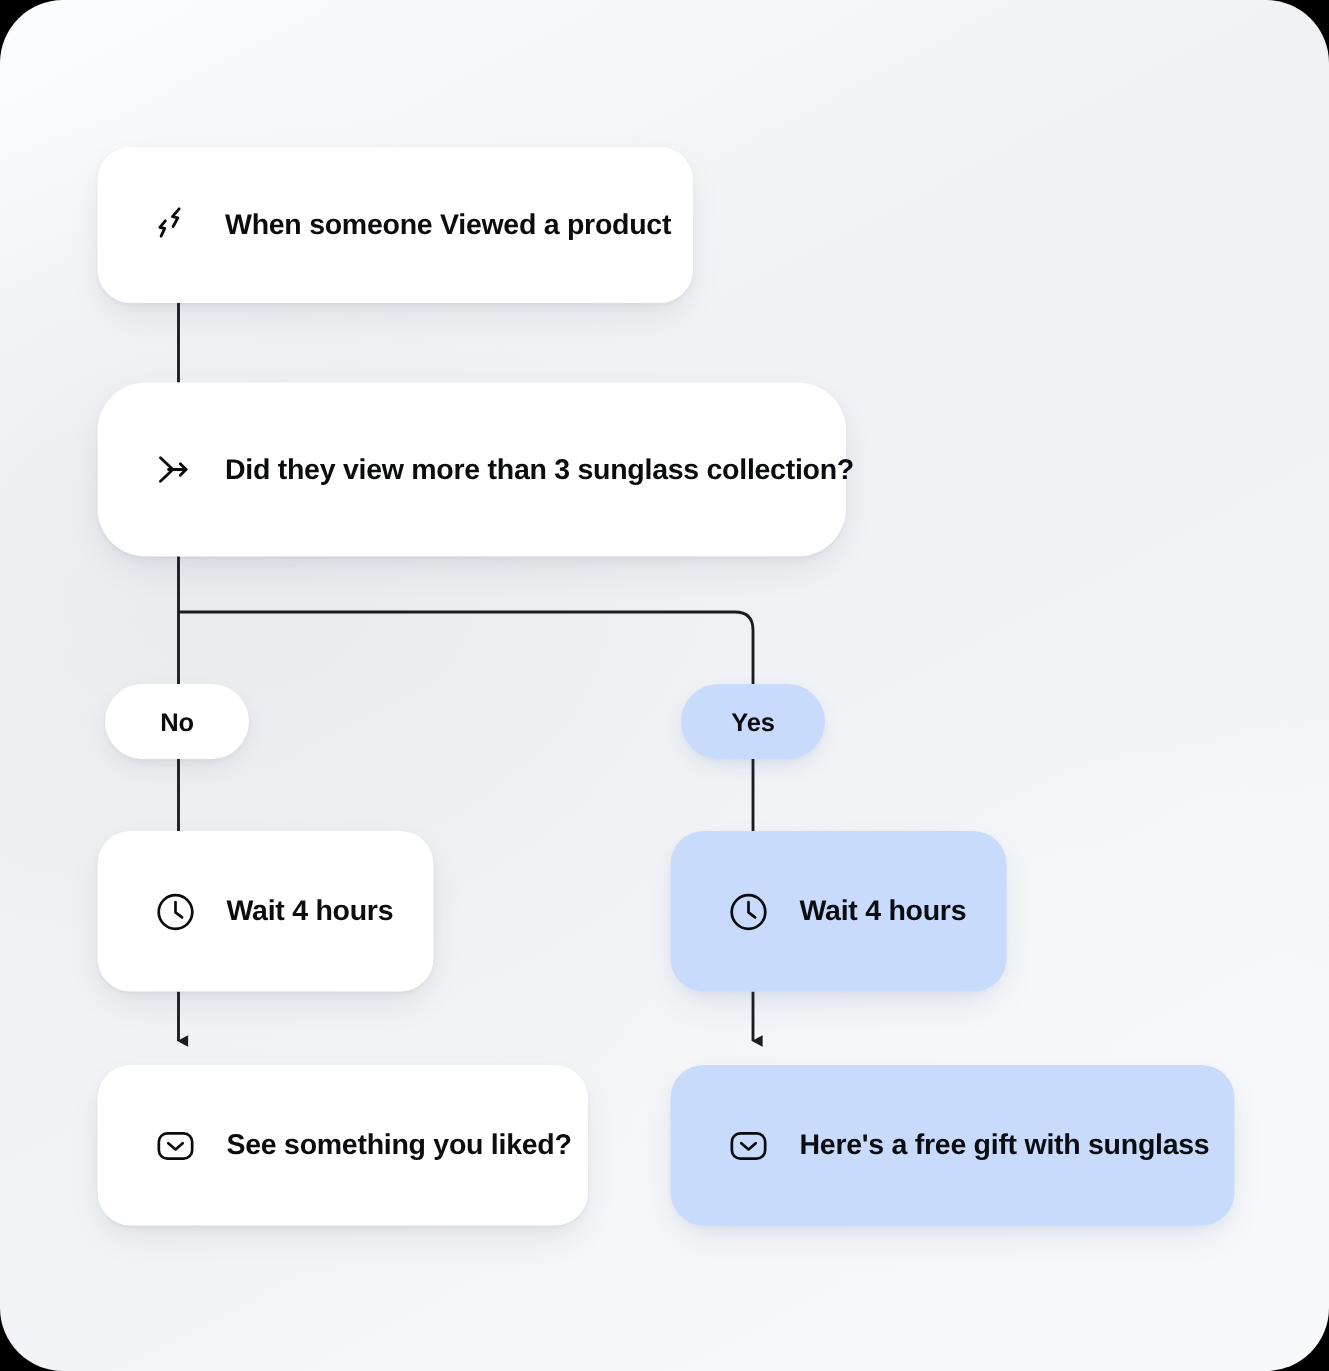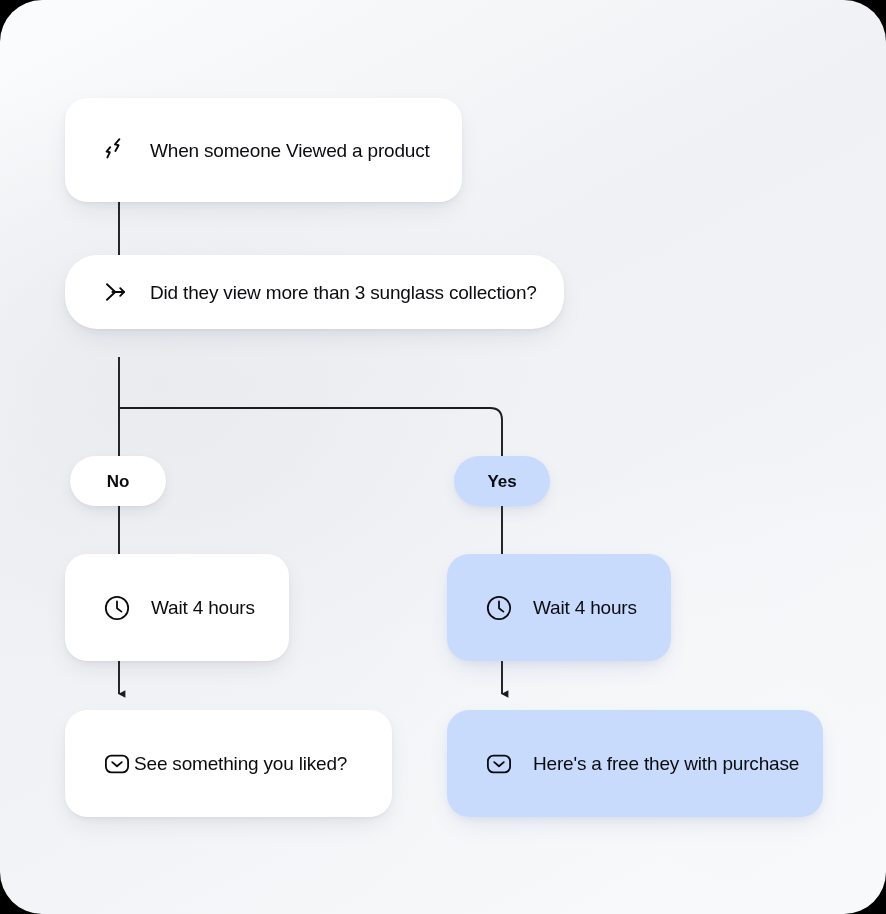--- a/index.html
+++ b/index.html
@@ -63,21 +63,21 @@
     height: 34px;
     display: flex;
     align-items: center;
     justify-content: center;
     color: #0a0b0d;
   }
   .node-icon svg { display: block; overflow: visible; }
 
   .node-label {
     font-size: 19px;
-    font-weight: 400;
+    font-weight: 700;
     letter-spacing: -0.18px;
     color: #0b0c0f;
     white-space: nowrap;
     line-height: 1;
   }
 
   
   .pill {
     position: absolute;
     display: flex;
@@ -130,21 +130,21 @@
   <div class="node white" id="node-trigger" style="left:65px; top:98px; width:397px; height:104px; padding-left:33px; gap:18px;">
     <span class="node-icon">
       <svg width="30" height="30" viewBox="0 0 30 30" fill="none" stroke="currentColor" stroke-width="1.9" stroke-linecap="round" stroke-linejoin="round">
         <path d="M19.4 4.2 L15.0 9.4 L18.6 10.2 L15.4 16.0"></path>
         <path d="M10.2 12.2 L6.6 16.6 L9.8 17.3 L7.4 22.4"></path>
       </svg>
     </span>
     <span class="node-label">When someone Viewed a product</span>
   </div>
 
-  <div class="node white" id="node-condition" style="left:65px; top:255px; width:499px; height:74px; padding-left:33px; gap:18px;border-radius:32px;">
+  <div class="node white" id="node-condition" style="left:65px; top:255px; width:499px; height:116px; padding-left:33px; gap:18px;border-radius:32px;">
     <span class="node-icon">
       <svg width="30" height="30" viewBox="0 0 30 30" fill="none" stroke="currentColor" stroke-width="1.9" stroke-linecap="round" stroke-linejoin="round">
         <path d="M7.0 7.2 L15.2 15.0 L7.0 22.8"></path>
         <path d="M12.4 15.0 L24.0 15.0"></path>
         <path d="M20.2 11.2 L24.0 15.0 L20.2 18.8"></path>
       </svg>
     </span>
     <span class="node-label">Did they view more than 3 sunglass collection?</span>
   </div>
 
@@ -161,38 +161,38 @@
   <div class="node blue" id="node-wait-yes" style="left:447px; top:554px; width:224px; height:107px; padding-left:35px; gap:17px;">
     <span class="node-icon">
       <svg width="28" height="28" viewBox="0 0 28 28" fill="none" stroke="currentColor" stroke-width="1.8" stroke-linecap="round" stroke-linejoin="round">
         <circle cx="14" cy="14" r="11.2"></circle>
         <path d="M14 7.4 L14 14.3 L18.4 17.6"></path>
       </svg>
     </span>
     <span class="node-label">Wait 4 hours</span>
   </div>
 
-  <div class="node white" id="node-email-no" style="left:65px; top:710px; width:327px; height:107px; padding-left:35px; ">
+  <div class="node white" id="node-email-no" style="left:65px; top:710px; width:327px; height:107px; padding-left:35px; gap:17px;">
     <span class="node-icon">
       <svg width="28" height="28" viewBox="0 0 28 28" fill="none" stroke="currentColor" stroke-width="1.8" stroke-linecap="round" stroke-linejoin="round">
         <rect x="2.9" y="5.6" width="22.2" height="16.8" rx="5.6"></rect>
         <path d="M9.2 12.1 L14 16.3 L18.8 12.1"></path>
       </svg>
     </span>
     <span class="node-label">See something you liked?</span>
   </div>
 
   <div class="node blue" id="node-email-yes" style="left:447px; top:710px; width:376px; height:107px; padding-left:35px; gap:17px;">
     <span class="node-icon">
       <svg width="28" height="28" viewBox="0 0 28 28" fill="none" stroke="currentColor" stroke-width="1.8" stroke-linecap="round" stroke-linejoin="round">
         <rect x="2.9" y="5.6" width="22.2" height="16.8" rx="5.6"></rect>
         <path d="M9.2 12.1 L14 16.3 L18.8 12.1"></path>
       </svg>
     </span>
-    <span class="node-label">Here's a free they with purchase</span>
+    <span class="node-label">Here's a free gift with sunglass</span>
   </div>
 
   <div class="pill blue" id="pill-yes" style="left:454px; top:456px; width:96px;">
     <span class="pill-label">Yes</span>
   </div>
 
   <div class="pill white" id="pill-no" style="left:70px; top:456px; width:96px;">
     <span class="pill-label">No</span>
   </div>
 

